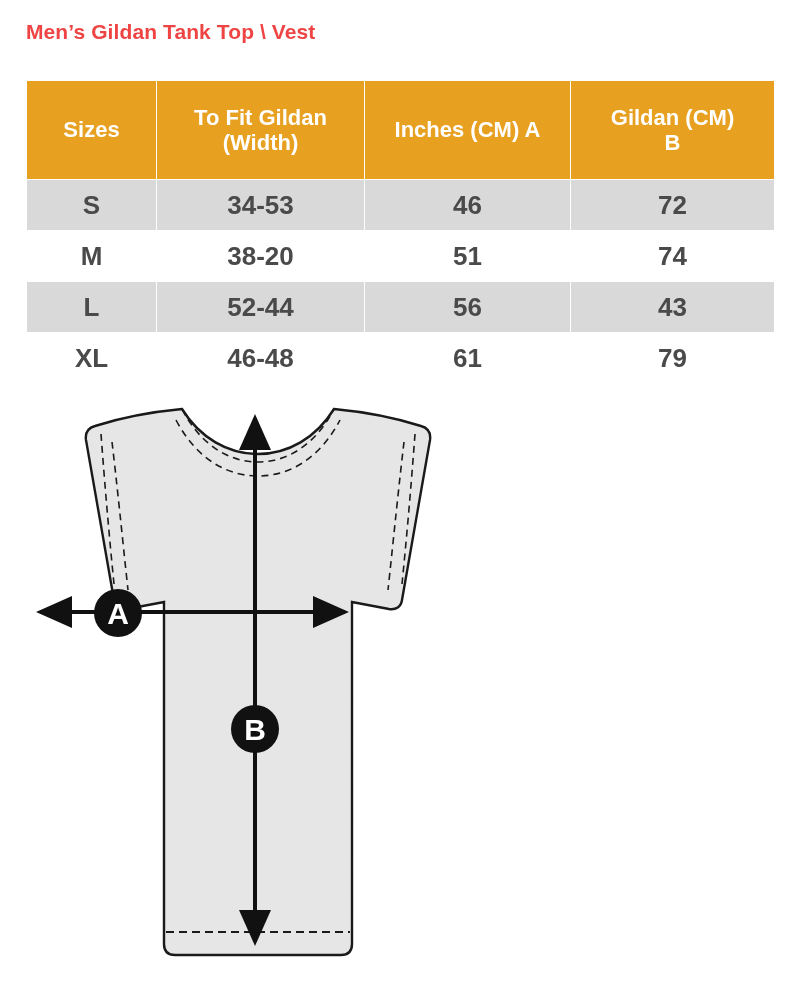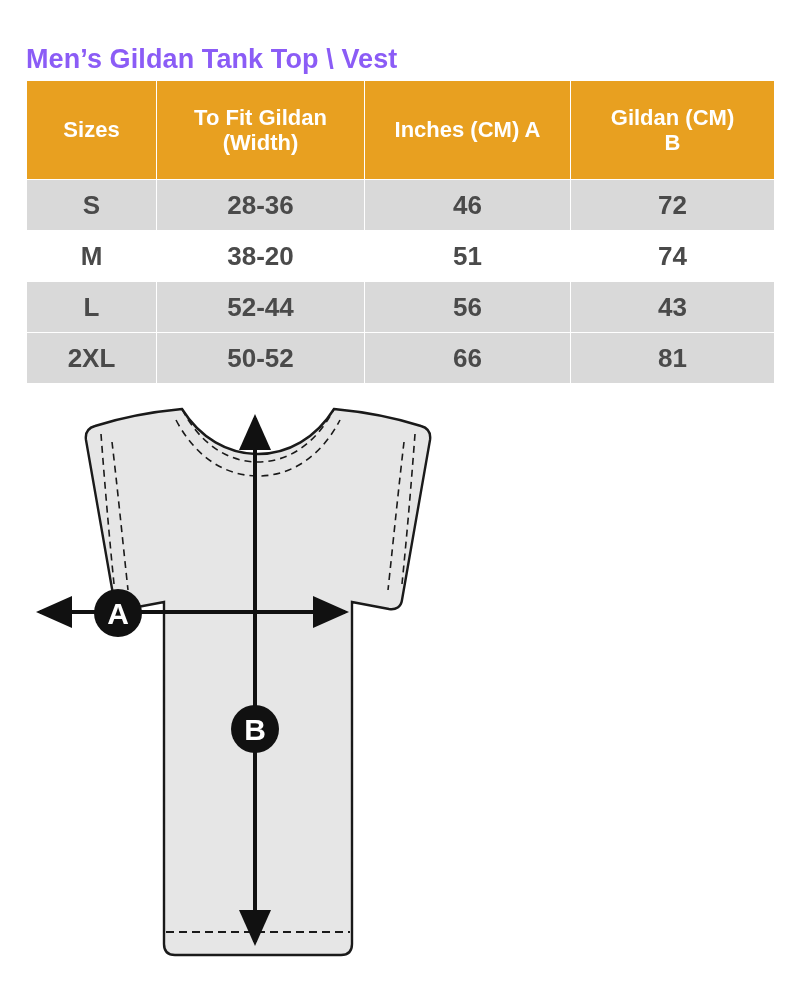--- a/index.html
+++ b/index.html
@@ -19,26 +19,25 @@
   .page {
     width: 800px;
     height: 985px;
     position: relative;
   }
 
   .title {
     position: absolute;
     left: 26px;
     top: 20px;
-    font-size: 27px;
-    font-weight: bold;
-    color: #8b5cf6;
+    font-size: 21px;
+    font-weight: bold;
+    color: #ef4444;
     letter-spacing: 0.1px;
     white-space: nowrap;
-    margin-top: 24px;
   }
 
   table.size-table {
     position: absolute;
     left: 26px;
     top: 80px;
     width: 748px;
     border-collapse: collapse;
     table-layout: fixed;
   }
@@ -122,41 +121,41 @@
         </th>
         <th>
           <span>Gildan  (CM)</span><br>
           <span>B</span>
         </th>
       </tr>
     </thead>
     <tbody>
       <tr class="shade">
         <td>S</td>
-        <td>28-36</td>
+        <td>34-53</td>
         <td>46</td>
         <td>72</td>
       </tr>
       <tr class="plain">
         <td>M</td>
         <td>38-20</td>
         <td>51</td>
         <td>74</td>
       </tr>
       <tr class="shade">
         <td>L</td>
         <td>52-44</td>
         <td>56</td>
         <td>43</td>
       </tr>
-      <tr class="shade">
-        <td>2XL</td>
-        <td>50-52</td>
-        <td>66</td>
-        <td>81</td>
+      <tr class="plain">
+        <td>XL</td>
+        <td>46-48</td>
+        <td>61</td>
+        <td>79</td>
       </tr>
     </tbody>
   </table>
 
   <div class="diagram">
     <svg width="800" height="581" viewBox="0 0 800 581" xmlns="http://www.w3.org/2000/svg">
 
       <g>
         <path d="M95,22
                  C120,14 150,8 182,5

